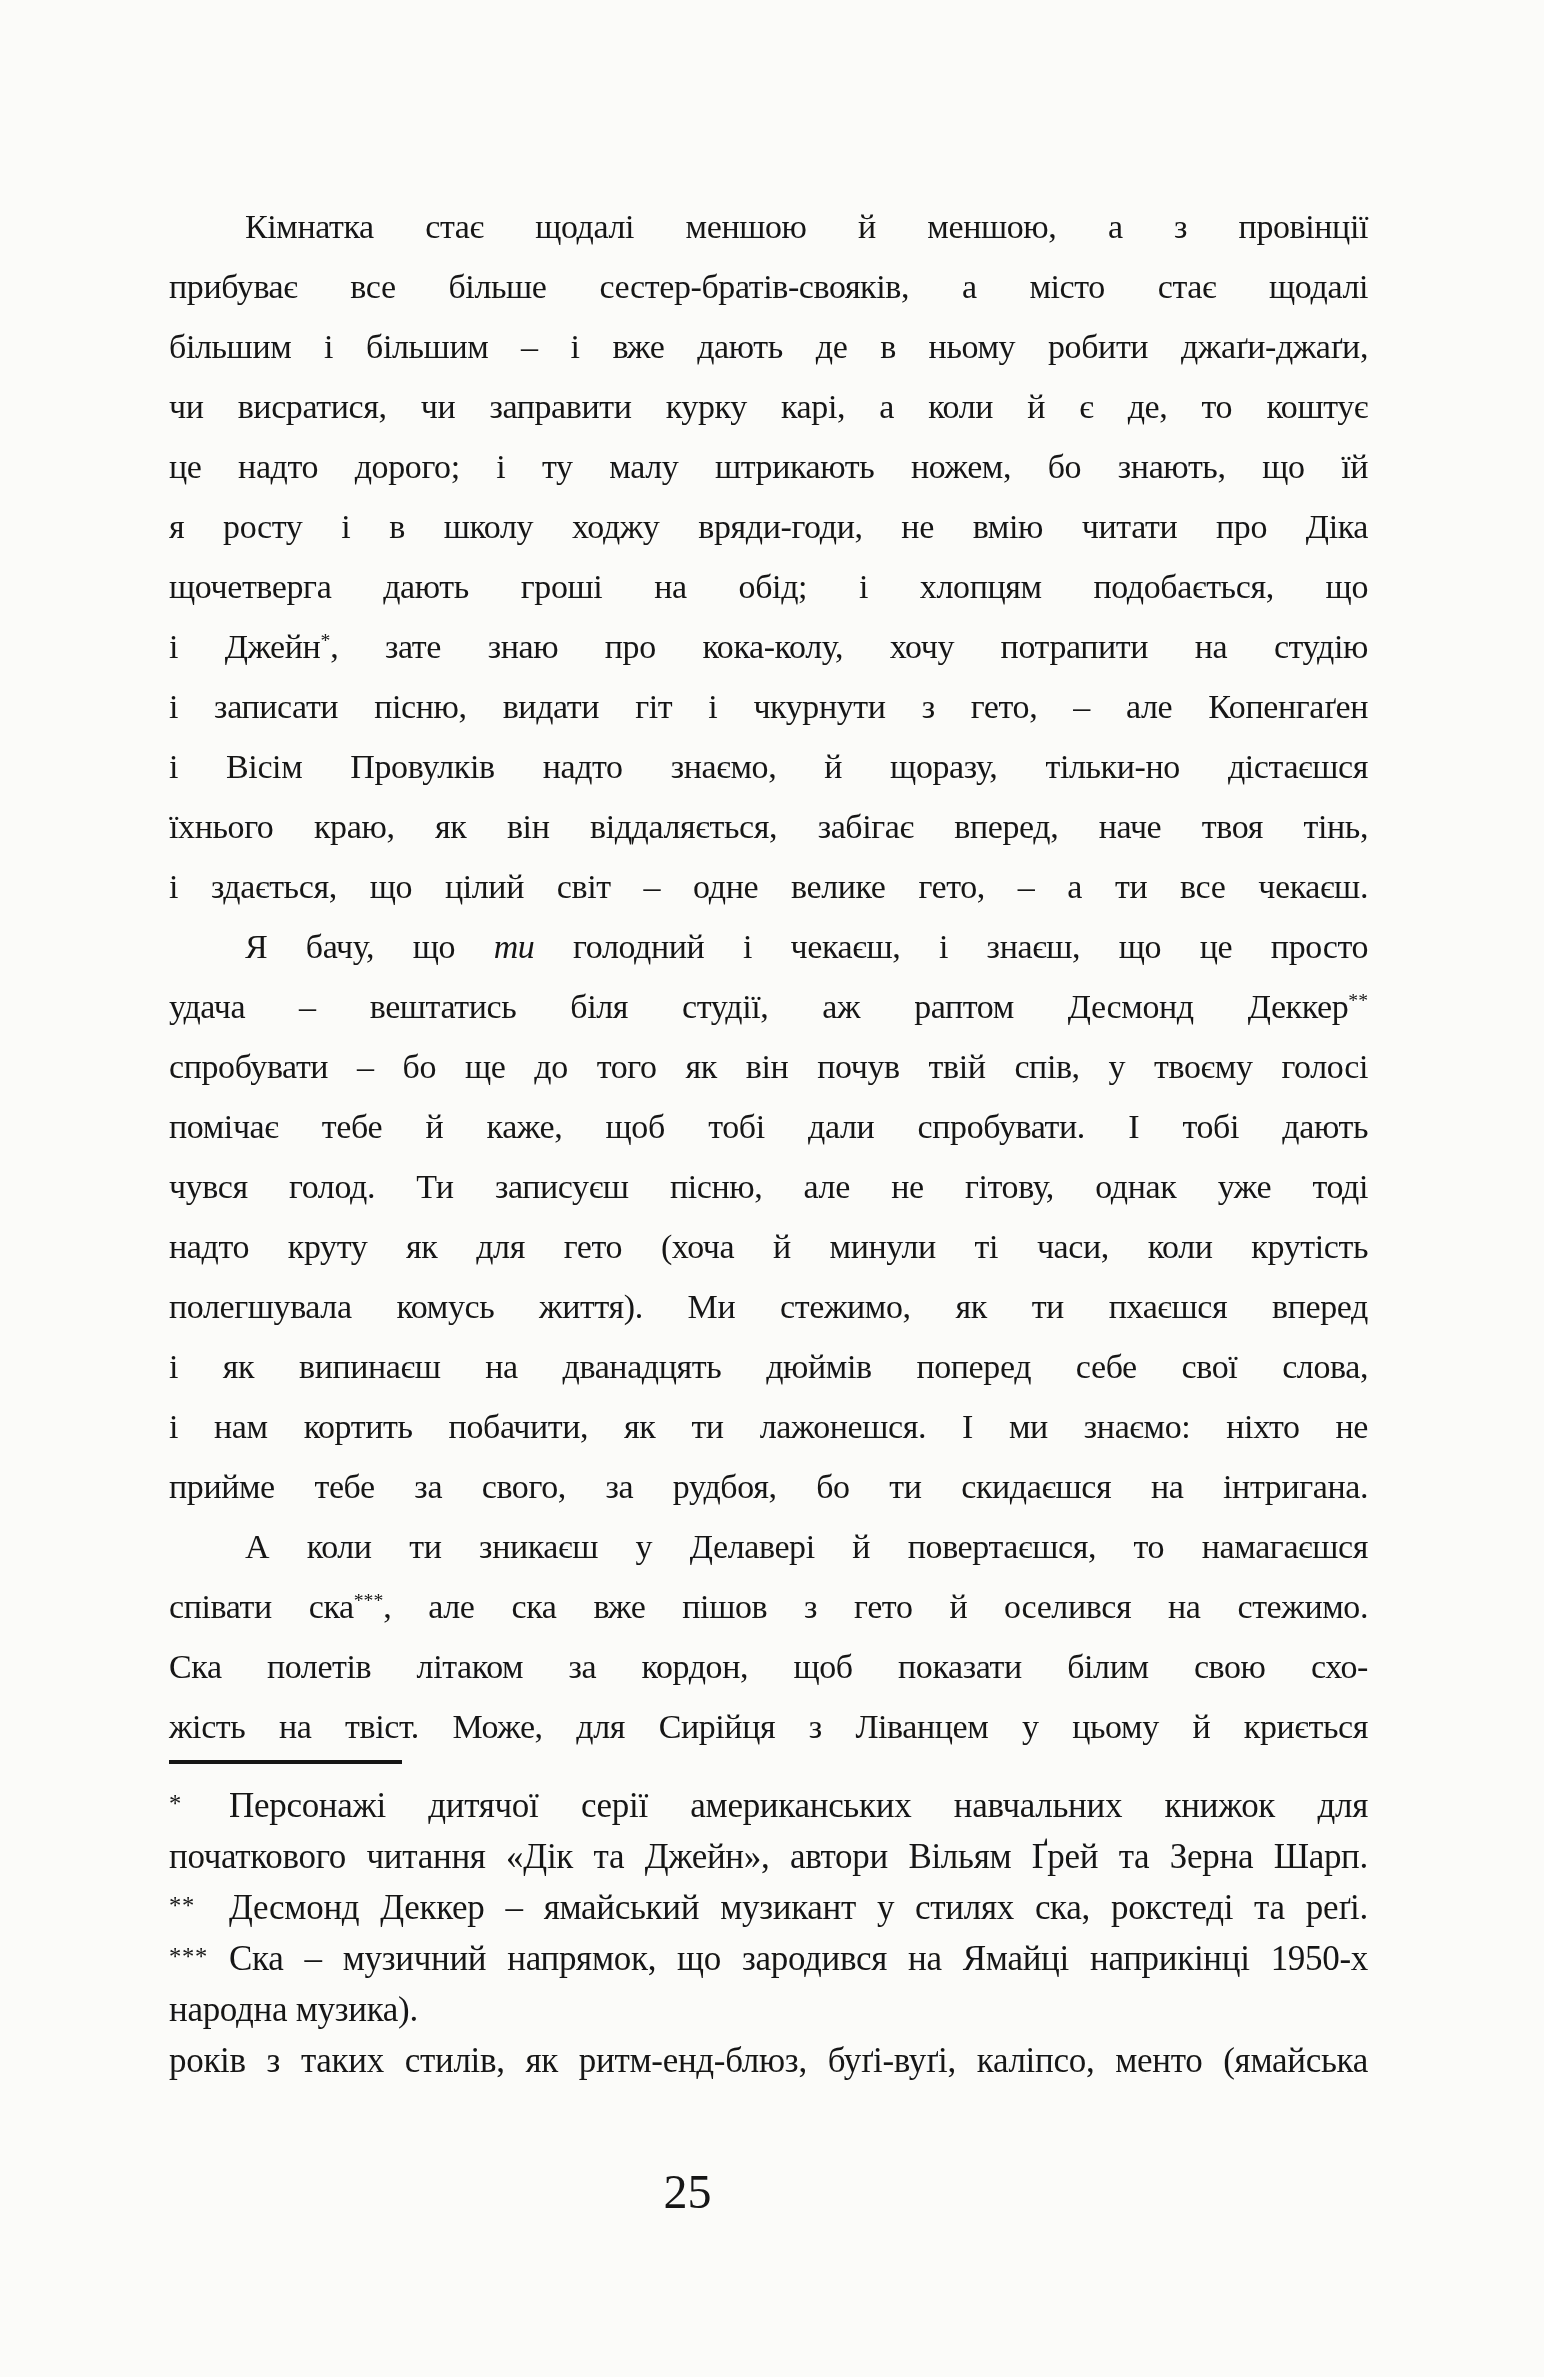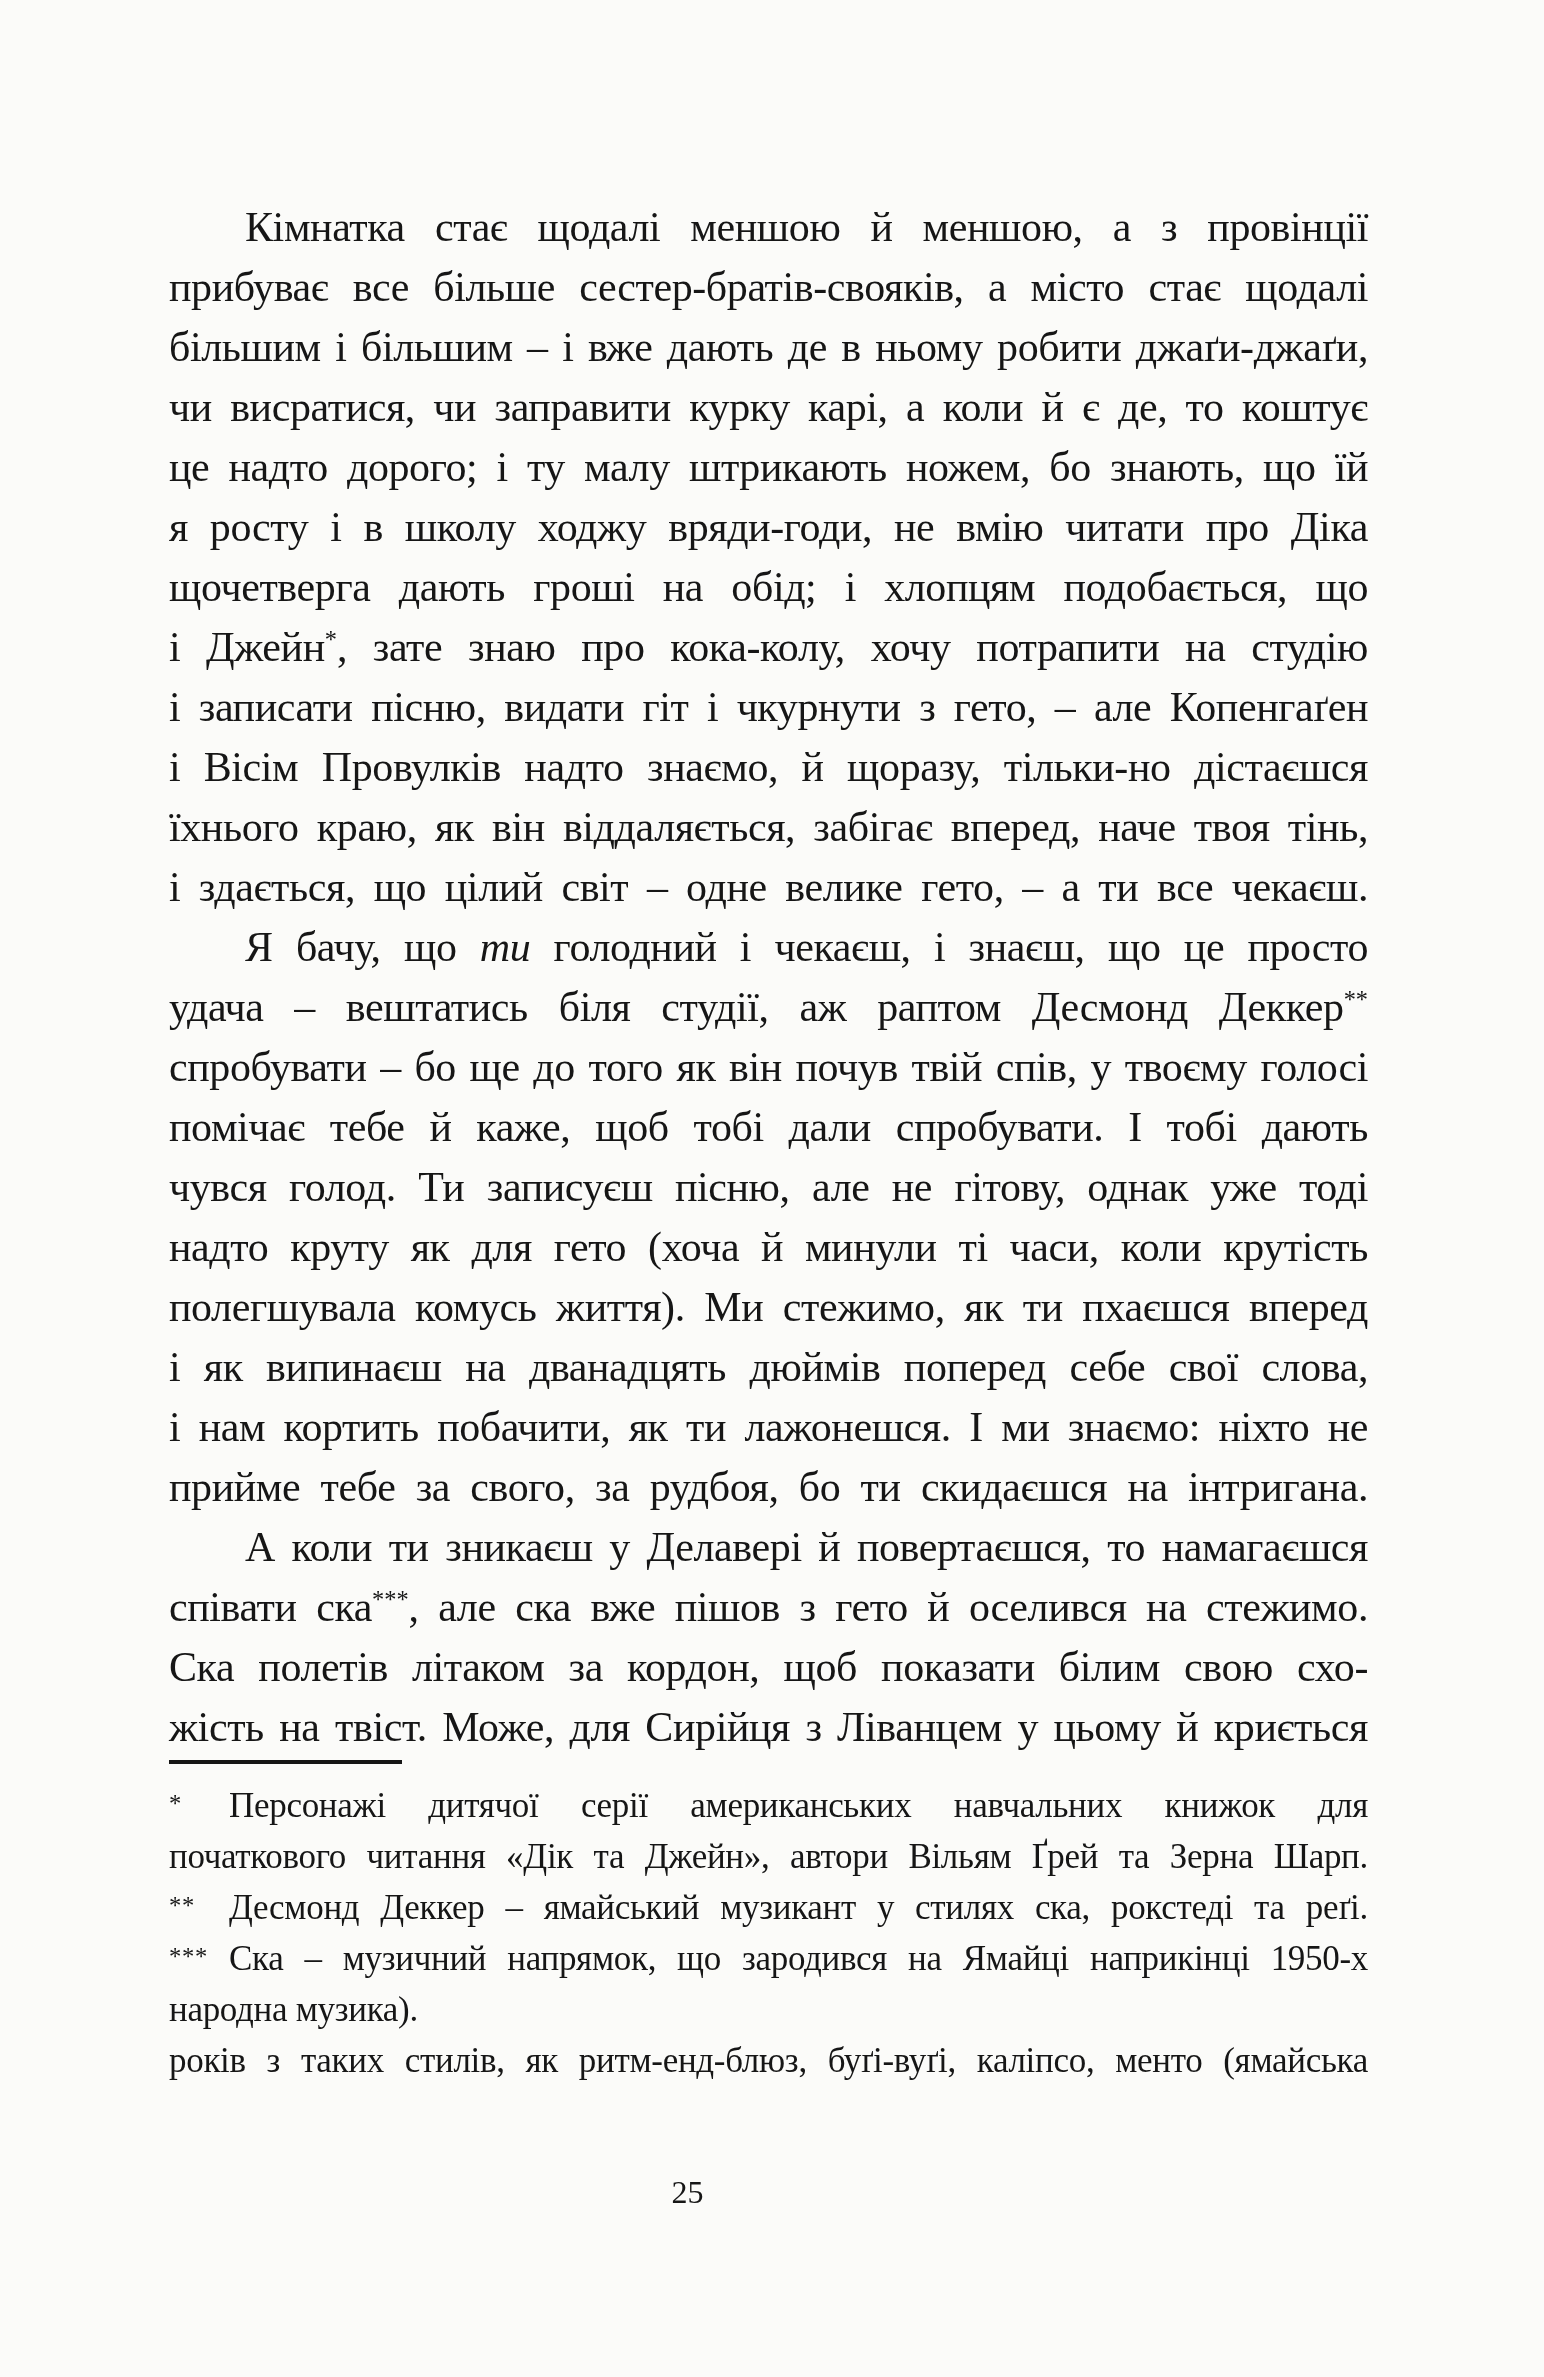--- a/index.html
+++ b/index.html
@@ -14,21 +14,21 @@
     color:var(--ink);
     position:relative;
     overflow:hidden;
   }
   .page{
     position:absolute;inset:0;
   }
   .body-text{
     position:absolute;
     left:169px;top:197px;width:1199px;
-    font-size:42px;
+    font-size:34px;
     line-height:60px;
     letter-spacing:-0.4px;
   }
   .para{margin:0;}
   .bline{
     text-align:justify;
     text-align-last:justify;
     white-space:normal;
     height:60px;
     overflow:visible;
@@ -65,21 +65,21 @@
   .fmark{
     position:absolute;
     left:0;top:-1.6px;
     font-size:70%;
     letter-spacing:0.8px;
   }
   .page-number{
     position:absolute;
     left:0;top:2172px;width:1375px;
     text-align:center;
-    font-size:32px;
+    font-size:48px;
     line-height:40px;
   }
 </style>
 </head>
 <body>
 
 <div class="page">
   <div class="body-text">
       <div class="para">
         <div class="bline indent"><span>Кімнатка стає щодалі меншою й меншою, а з провінції</span></div>

